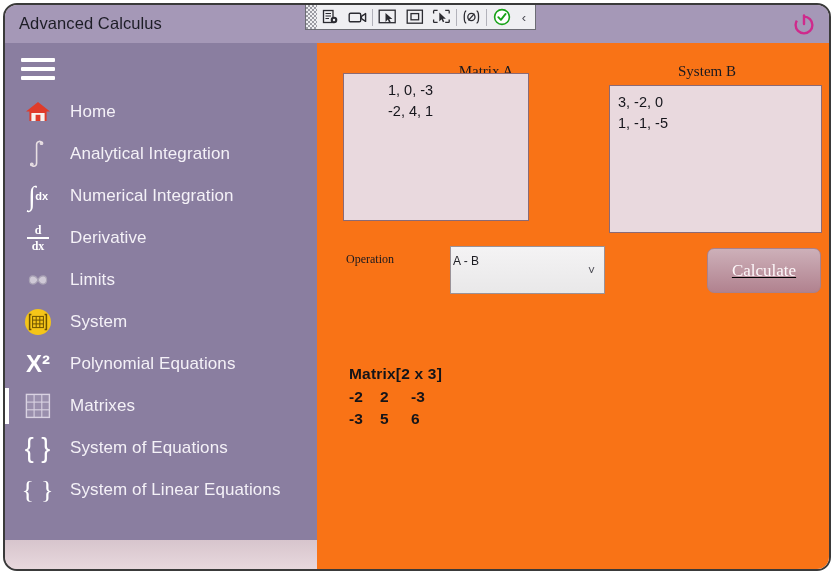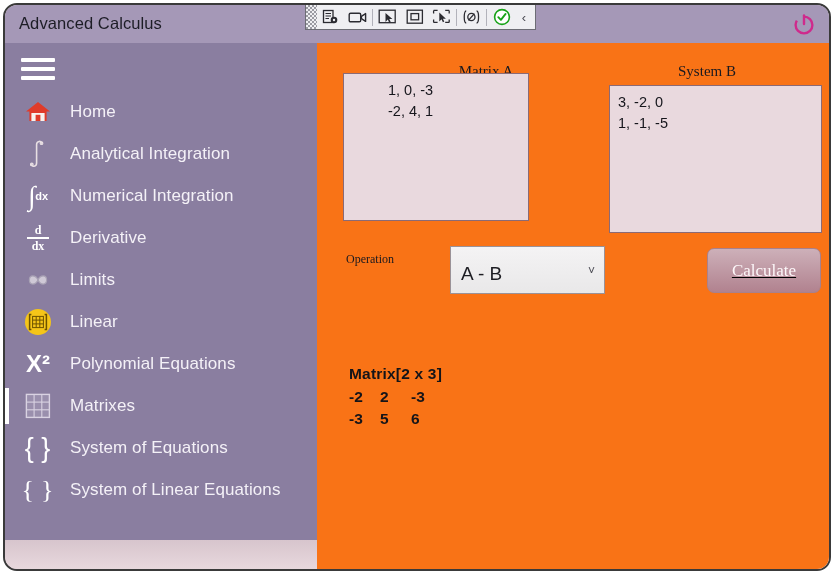--- a/index.html
+++ b/index.html
@@ -268,25 +268,24 @@
     top: 203px;
     width: 155px;
     height: 48px;
     background: linear-gradient(to bottom, #f4f3f4, #e9e8e9);
     border: 1px solid #9a9298;
     box-sizing: border-box;
     cursor: pointer;
   }
   #operation-value {
     position: absolute;
-    left: 10px;
+    left: 2px;
     top: 7px;
-    font-size: 19px;
+    font-size: 12px;
     color: #1d1d23;
-    margin-top: 9px;
   }
   #operation-chevron {
     position: absolute;
     right: 9px;
     top: 18px;
     font-size: 12px;
     color: #4d4d55;
     line-height: 12px;
   }
 
@@ -483,21 +482,21 @@
             <circle cx="14" cy="14" r="13" fill="#f5c518"></circle>
             <path d="M7.4 6.6 L5.6 6.6 L5.6 21.4 L7.4 21.4" fill="none" stroke="#6d5200" stroke-width="1.5"></path>
             <path d="M20.6 6.6 L22.4 6.6 L22.4 21.4 L20.6 21.4" fill="none" stroke="#6d5200" stroke-width="1.5"></path>
             <rect x="8.6" y="8.4" width="10.8" height="11.2" fill="none" stroke="#6d5200" stroke-width="1"></rect>
             <line x1="12.2" y1="8.4" x2="12.2" y2="19.6" stroke="#6d5200" stroke-width="1"></line>
             <line x1="15.8" y1="8.4" x2="15.8" y2="19.6" stroke="#6d5200" stroke-width="1"></line>
             <line x1="8.6" y1="12.1" x2="19.4" y2="12.1" stroke="#6d5200" stroke-width="1"></line>
             <line x1="8.6" y1="15.9" x2="19.4" y2="15.9" stroke="#6d5200" stroke-width="1"></line>
           </svg>
         </div>
-        <div class="nav-label">Linear</div>
+        <div class="nav-label">System</div>
       </div>
 
       <div class="nav-item">
 
         <div class="nav-icon icon-x2">X²</div>
         <div class="nav-label">Polynomial Equations</div>
       </div>
 
       <div class="nav-item active">
         <div class="active-bar"></div>

